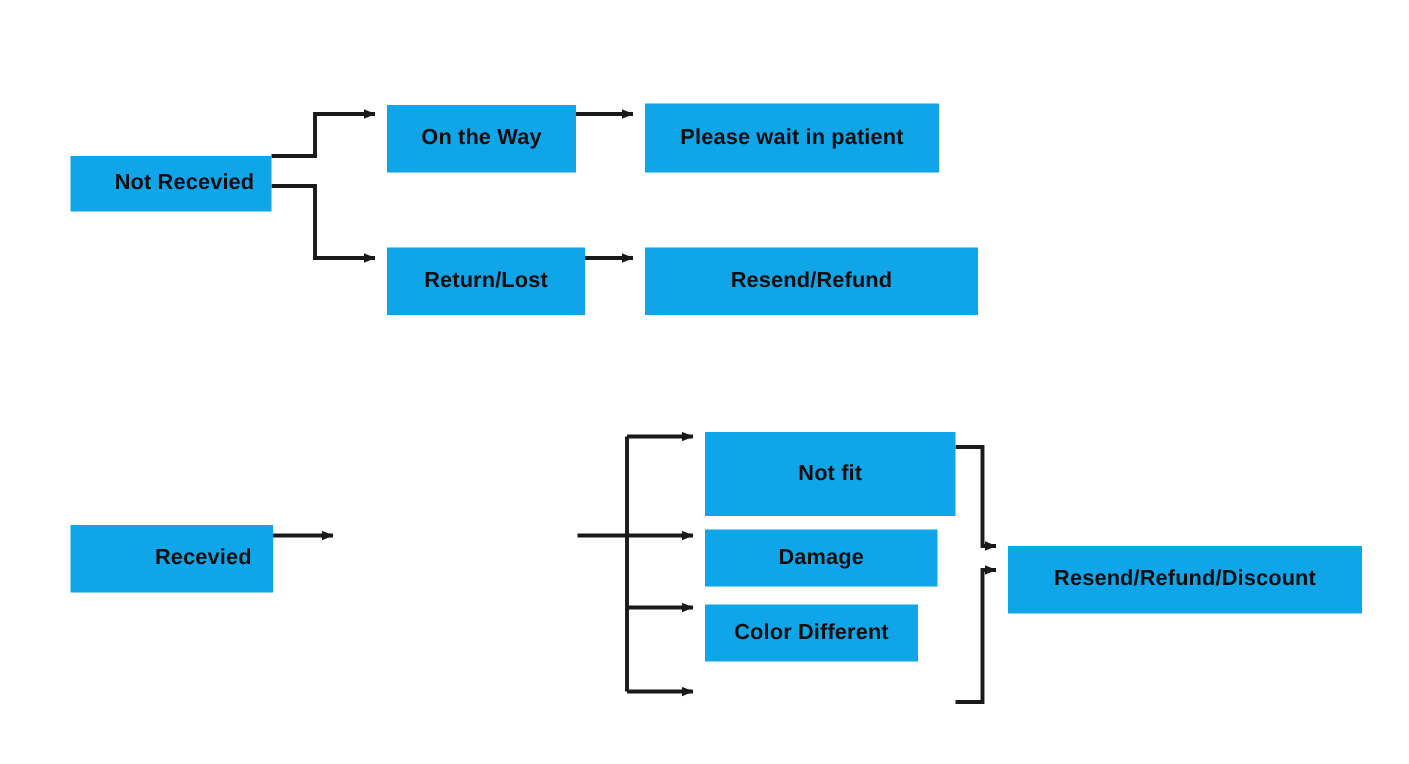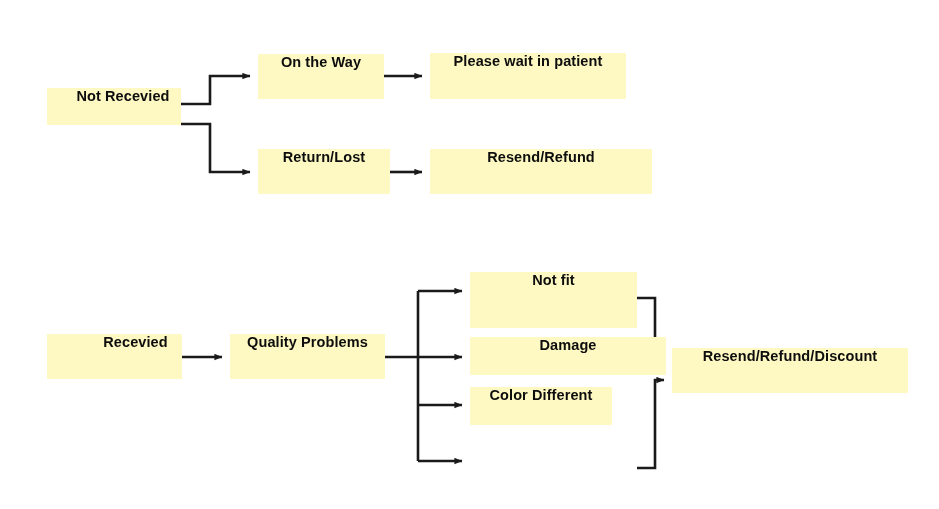--- a/index.html
+++ b/index.html
@@ -21,34 +21,36 @@
   
   #edges {
     position: absolute;
     left: 0;
     top: 0;
     width: 939px;
     height: 509px;
   }
   .node {
     position: absolute;
-    background: #fef9c3;
+    background: #0ea5e9;
     color: #0d0d0d;
     font-family: "Liberation Sans", sans-serif;
     font-weight: bold;
     font-size: 14.5px;
     letter-spacing: 0.1px;
     display: flex;
+    align-items: center;
     justify-content: center;
     text-align: center;
     box-sizing: border-box;
     padding: 0 6px;
     line-height: 1.15;
     white-space: nowrap;
     z-index: 2;
+    margin-top: 16px;
   }
   .node-label {
     display: block;
   }
 </style>
 </head>
 <body>
 
 <div id="canvas">
 
@@ -101,29 +103,26 @@
   </div>
 
   <div class="node" style="left:430px; top:149px; width:222px; height:45px;">
     <span class="node-label">Resend/Refund</span>
   </div>
 
   <div class="node" style="left:47px; top:334px; width:135px; height:45px;padding-left:48px;">
     <span class="node-label">Recevied</span>
   </div>
 
-  <div class="node" style="left:230px; top:334px; width:155px; height:45px;">
-    <span class="node-label">Quality Problems</span>
-  </div>
 
   <div class="node" style="left:470px; top:272px; width:167px; height:56px;">
     <span class="node-label">Not fit</span>
   </div>
 
-  <div class="node" style="left:470px; top:337px; width:196px; height:38px;">
+  <div class="node" style="left:470px; top:337px; width:155px; height:38px;">
     <span class="node-label">Damage</span>
   </div>
 
   <div class="node" style="left:470px; top:387px; width:142px; height:38px;">
     <span class="node-label">Color Different</span>
   </div>
 
 
   <div class="node" style="left:672px; top:348px; width:236px; height:45px;">
     <span class="node-label">Resend/Refund/Discount</span>

